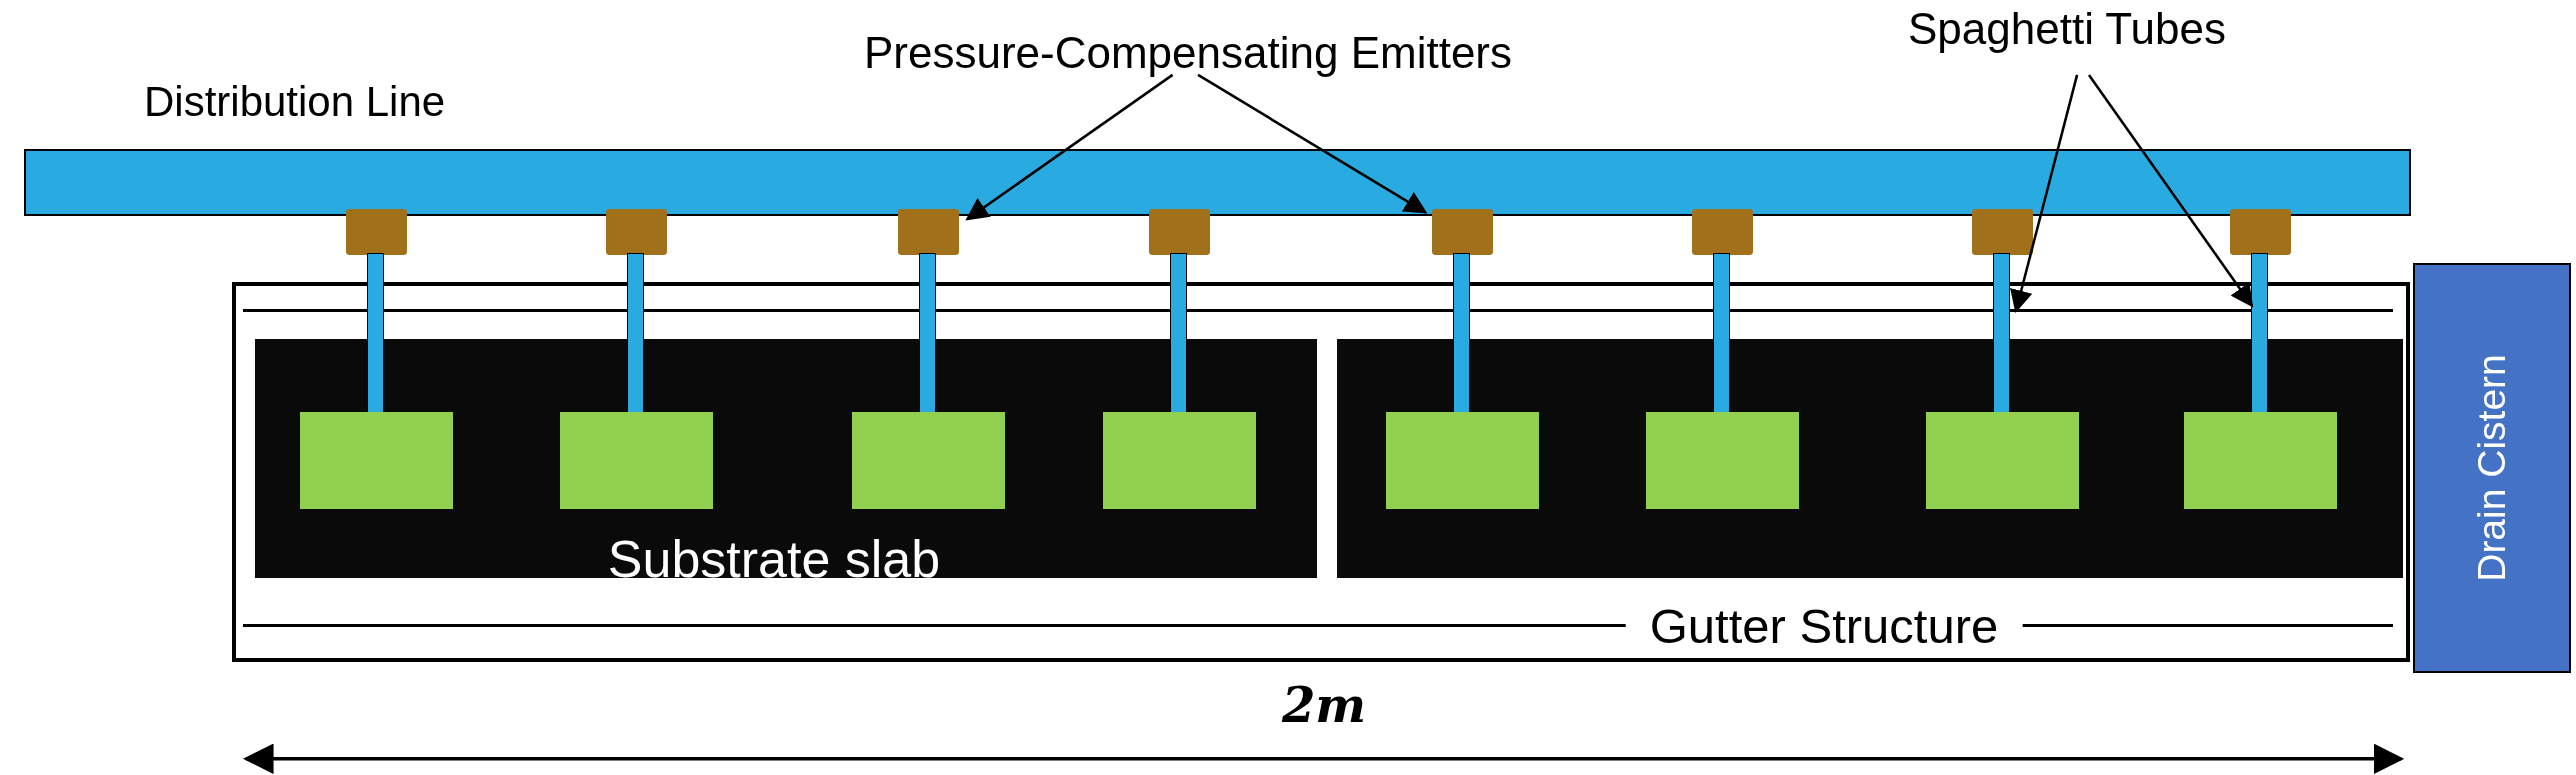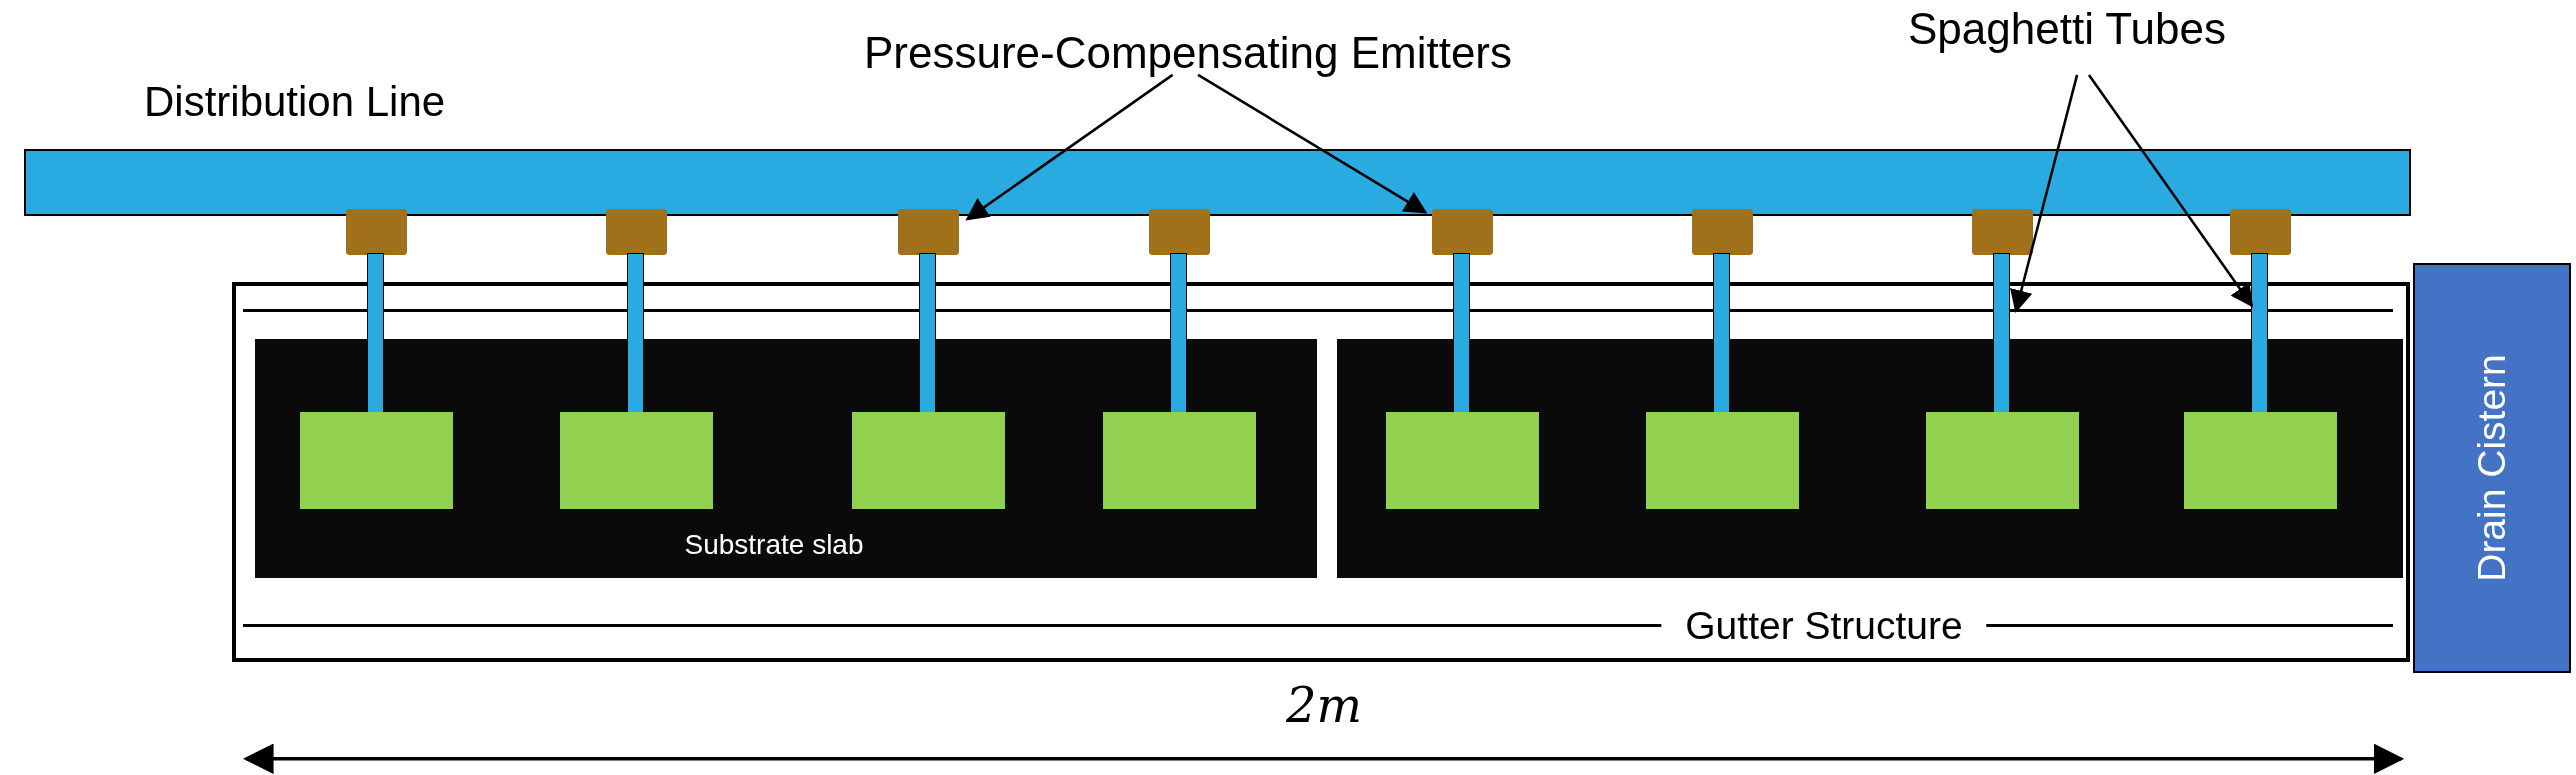--- a/index.html
+++ b/index.html
@@ -76,30 +76,30 @@
     left:50%;top:50%;
     transform:translate(-50%,-50%) rotate(-90deg);
     color:#fff;font-size:39px;white-space:nowrap;
   }
 
   
   .lbl{white-space:nowrap;z-index:8;}
   .lbl-distribution{left:144px;top:78px;font-size:42px;text-align:center;}
   .lbl-emitters{left:1188px;top:28px;font-size:44px;transform:translateX(-50%);}
   .lbl-tubes{left:2067px;top:4px;font-size:44px;transform:translateX(-50%);}
-  .lbl-substrate{left:774px;top:529px;font-size:28px;color:#fff;transform:translateX(-50%);z-index:6;}
+  .lbl-substrate{left:774px;top:529px;font-size:52px;color:#fff;transform:translateX(-50%);z-index:6;}
   .lbl-gutter{
-    left:1824px;top:626px;font-size:39px;
+    left:1824px;top:626px;font-size:49px;
     transform:translate(-50%,-50%);
     background:#fff;padding:0 24px;z-index:3;
   }
   .lbl-dim{
     left:1324px;top:677px;font-size:48px;
     transform:translateX(-50%);
-    font-family:"DejaVu Serif", serif;font-style:italic;z-index:8;
+    font-family:"DejaVu Serif", serif;font-style:italic;z-index:8;font-weight:bold;
   }
 
   
   svg.overlay{
     position:absolute;left:0;top:0;width:2576px;height:776px;
     z-index:10;pointer-events:none;
   }
   svg.overlay line{stroke:#000;}
 </style>
 </head>

